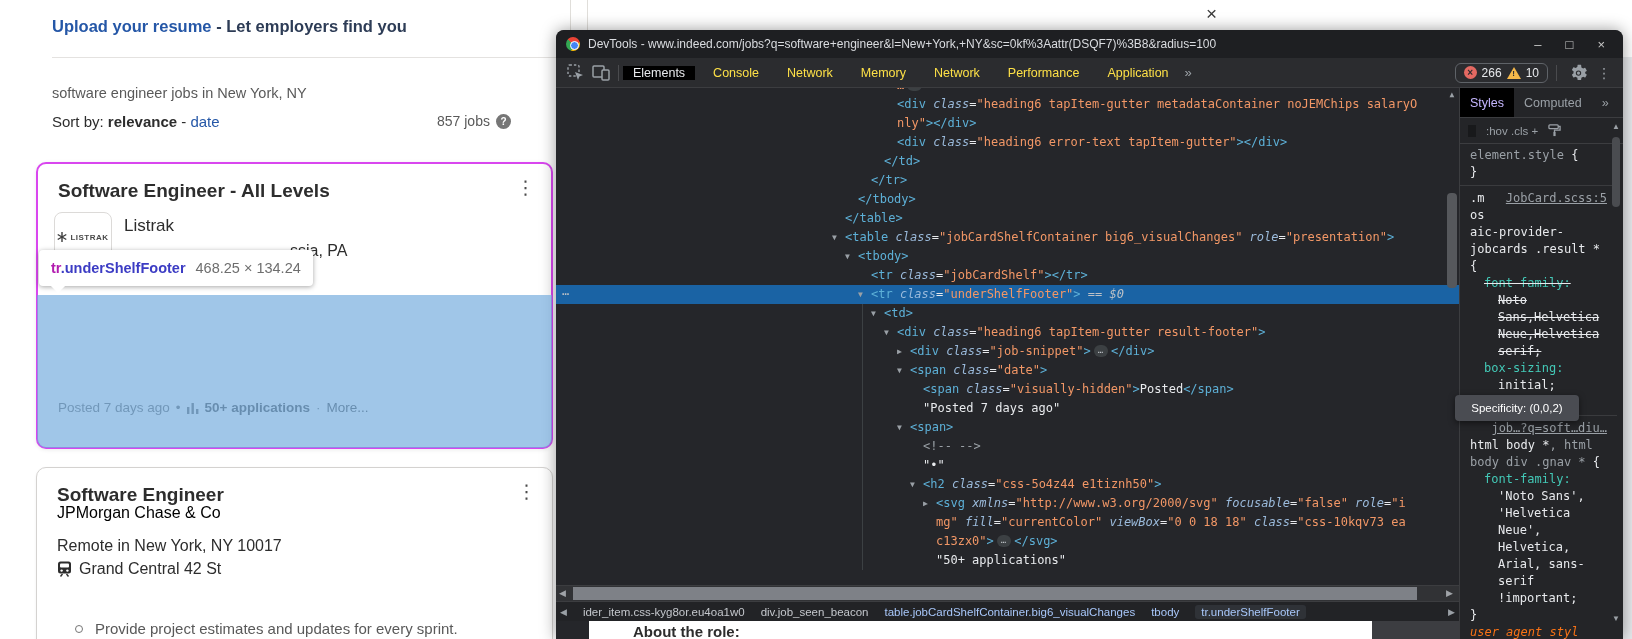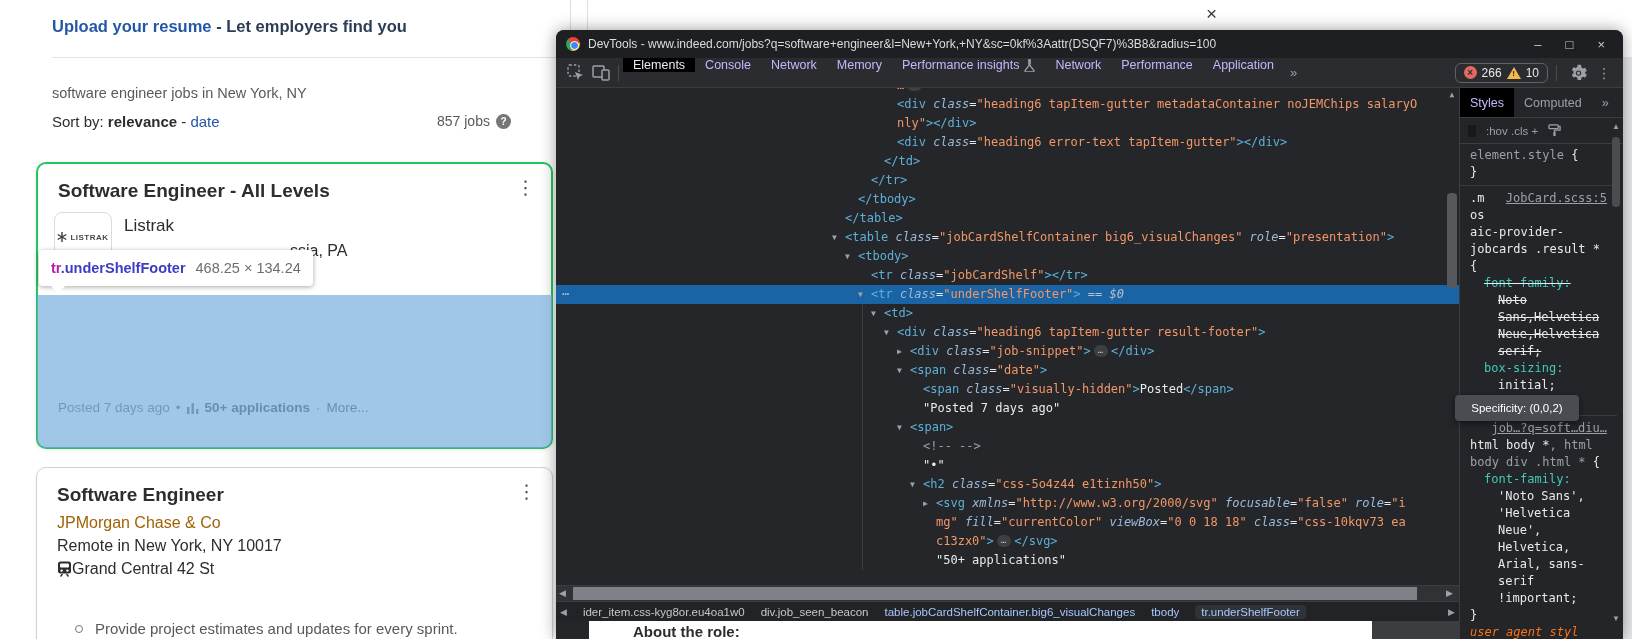--- a/index.html
+++ b/index.html
@@ -15,38 +15,38 @@
   .hr1 { position:absolute; left:52px; top:57px; width:504px; height:1px; background:#e4e2e0; }
   .meta-line { position:absolute; left:52px; top:85px; font-size:14.5px; color:#595959; }
   .sort-row { position:absolute; left:52px; top:113px; font-size:15px; color:#2d2d2d; }
   .sort-row b { font-weight:bold; }
   .sort-row .date { color:#2557a7; cursor:pointer; }
   .jobs-count { position:absolute; left:437px; top:113px; font-size:14px; color:#595959; display:flex; align-items:center; gap:6px; }
   .q-circle { width:15px; height:15px; border-radius:50%; background:#767676; color:#fff; font-size:10px; font-weight:bold;
     display:inline-flex; align-items:center; justify-content:center; }
 
   .job-card { position:absolute; left:36px; width:517px; background:#fff; border-radius:10px; }
-  #card1 { top:162px; height:287px; border:2px solid #22c55e; box-shadow:0 1px 4px rgba(0,0,0,.08); }
+  #card1 { top:162px; height:287px; border:2px solid #d946ef; box-shadow:0 1px 4px rgba(0,0,0,.08); }
   #card2 { top:467px; height:230px; border:1px solid #d4d2d0; box-shadow:0 1px 3px rgba(0,0,0,.06); }
   .card-title { position:absolute; left:20px; top:16px; font-size:19px; font-weight:bold; color:#2d2d2d; }
   .kebab { position:absolute; right:16px; top:14px; font-size:19px; color:#4a4a4a; letter-spacing:0; cursor:pointer; line-height:1; }
   .logo-box { position:absolute; left:16px; top:48px; width:58px; height:50px; border:1px solid #dcdad8; border-radius:8px; background:#fff;
     display:flex; align-items:center; justify-content:center; gap:3px; }
   .logo-box .lg-txt { font-size:8px; font-weight:bold; letter-spacing:.5px; color:#4a4a4a; }
   .company { position:absolute; left:86px; top:52px; font-size:17px; color:#2d2d2d; }
   .loc-frag { position:absolute; left:252px; top:78px; font-size:16px; color:#2d2d2d; }
   .bullets { position:absolute; left:36px; top:130px; width:452px; list-style:none; }
   .bullets li { position:relative; padding-left:22px; font-size:15px; line-height:22px; color:#595959; margin-bottom:4px; }
   .bullets li::before { content:""; position:absolute; left:2px; top:7px; width:6px; height:6px; border:1.4px solid #767676; border-radius:50%; }
   .posted-row { position:absolute; left:20px; top:236px; font-size:13.5px; color:#767676; display:flex; align-items:center; gap:6px; }
   .posted-row .apps { font-weight:bold; color:#595959; }
   .posted-row .more { color:#595959; }
-  .company2 { position:absolute; left:20px; top:46px; font-size:16px; color:#a16207; }
+  .company2 { position:absolute; left:20px; top:36px; font-size:16px; color:#000000; }
   .loc2 { position:absolute; left:20px; top:69px; font-size:16px; color:#2d2d2d; }
-  .transit { position:absolute; left:20px; top:92px; font-size:16px; color:#2d2d2d; display:flex; align-items:center; }
+  .transit { position:absolute; left:20px; top:92px; font-size:16px; color:#2d2d2d; display:flex; align-items:center; gap:7px; }
   .bullets2 { position:absolute; left:36px; top:150px; width:460px; }
 
   #hl-overlay { position:absolute; left:37px; top:295px; width:515px; height:153px;
     background:rgba(111,168,220,.66); border-radius:0 0 9px 9px; z-index:5; pointer-events:none; }
   #el-tooltip { position:absolute; left:39px; top:250px; height:36px; background:#fff; border-radius:4px; z-index:6;
     box-shadow:0 1px 5px rgba(0,0,0,.35); display:flex; align-items:center; padding:0 12px; gap:10px; font-size:14.5px; white-space:nowrap; }
   #el-tooltip .tt-tag { color:#b21caf; font-weight:bold; }
   #el-tooltip .tt-cls { color:#3c3cc4; font-weight:bold; }
   #el-tooltip .tt-size { color:#6e6e6e; }
   #el-tooltip .notch { position:absolute; left:14px; bottom:-5px; width:10px; height:10px; background:#fff; transform:rotate(45deg); }
@@ -65,22 +65,22 @@
   .chrome-ic { width:14px; height:14px; border-radius:50%; flex:0 0 auto;
     background:conic-gradient(from -45deg,#ea4335 0 120deg,#fbbc05 0 240deg,#34a853 0 360deg); position:relative; }
   .chrome-ic::after { content:""; position:absolute; left:3.5px; top:3.5px; width:7px; height:7px; background:#4285f4;
     border:1.2px solid #fff; border-radius:50%; }
   #win-controls { margin-left:auto; display:flex; gap:24px; padding-right:8px; color:#c8c8c8; font-size:13px; }
   #win-controls span { cursor:pointer; line-height:1; }
 
   #dt-toolbar { height:30px; background:#2b2c2f; border-bottom:1px solid #3c3d40; display:flex; align-items:center; padding:0 6px; }
   .tb-ic { width:26px; height:24px; display:flex; align-items:center; justify-content:center; cursor:pointer; }
   .tb-sep { width:1px; height:16px; background:#4a4b4e; margin:0 4px; }
-  #dt-tabs { display:flex; height:100%; align-items:flex-start; }
-  .dt-tab { display:flex; align-items:center; padding:0 10px; font-size:12.5px; color:#c4b5fd; cursor:pointer; gap:5px; white-space:nowrap; }
+  #dt-tabs { display:flex; height:100%; align-items:center;gap:8px; }
+  .dt-tab { display:flex; align-items:center; padding:0 10px; font-size:12.5px; color:#fde047; cursor:pointer; gap:5px; white-space:nowrap; }
   .dt-tab.active { background:#000; color:#e8eaed; }
   .more-tabs { color:#9aa0a6; font-size:13px; padding:0 6px; display:flex; align-items:center; cursor:pointer; }
   #err-badge { margin-left:auto; display:flex; align-items:center; gap:5px; border:1px solid #5f6368; border-radius:6px;
     padding:2px 8px; font-size:12px; color:#e8eaed; cursor:pointer; }
   .err-dot { width:13px; height:13px; border-radius:50%; background:#e46962; color:#2b2c2f; font-size:10px; font-weight:bold;
     display:flex; align-items:center; justify-content:center; line-height:1; }
   .warn-tri { position:relative; width:14px; height:12px; }
   .warn-tri::before { content:""; position:absolute; left:0; top:0; border-left:7px solid transparent; border-right:7px solid transparent;
     border-bottom:12px solid #f5b84a; }
   .warn-tri::after { content:"!"; position:absolute; left:0; right:0; top:2px; text-align:center; font-size:8px; font-weight:bold; color:#2b2c2f; }
@@ -258,23 +258,20 @@
           <rect x="1" y="1" width="11" height="11" rx="1" fill="none" stroke="#9aa0a6" stroke-width="1.5"></rect>
           <rect x="10" y="5" width="7" height="10" rx="1" fill="#2b2c2f" stroke="#9aa0a6" stroke-width="1.5"></rect>
         </svg>
       </span>
       <span class="tb-sep"></span>
       <div id="dt-tabs">
           <div class="dt-tab active">Elements</div>
           <div class="dt-tab">Console</div>
           <div class="dt-tab">Network</div>
           <div class="dt-tab">Memory</div>
-          <div class="dt-tab">Performance insights<svg width="11" height="13" viewBox="0 0 11 13">
-              <path d="M4 1h3M4.8 1v4L9.8 11.4a1 1 0 01-.9 1.6H2.1a1 1 0 01-.9-1.6L6.2 5V1" fill="none" stroke="#9aa0a6" stroke-width="1.3"></path>
-            </svg></div>
           <div class="dt-tab">Network</div>
           <div class="dt-tab">Performance</div>
           <div class="dt-tab">Application</div>
         </div>
       <span class="more-tabs">»</span>
       <div id="err-badge">
         <span class="err-dot">×</span>
         <span>266</span>
         <span class="warn-tri"></span>
         <span>10</span>
@@ -381,21 +378,21 @@
             <div class="st-line i2"><span class="strike"><span class="s-wh">serif;</span></span></div>
             <div class="st-line i1"><span><span class="s-prop">box-sizing:</span></span></div>
             <div class="st-line i2"><span><span class="s-wh">initial;</span></span></div>
             <div class="st-line"><span><span class="s-wh">}</span></span></div>
             <div class="st-hr"></div>
             <div class="st-line flex">
               <span><span class="s-wh"></span></span>
               <span class="s-link">job…?q=soft…diu…</span>
             </div>
             <div class="st-line"><span><span class="s-wh">html body *</span><span class="s-gray">, html</span></span></div>
-            <div class="st-line"><span><span class="s-gray">body div .html *</span><span class="s-wh"> {</span></span></div>
+            <div class="st-line"><span><span class="s-gray">body div .gnav *</span><span class="s-wh"> {</span></span></div>
             <div class="st-line i1"><span><span class="s-prop">font-family:</span></span></div>
             <div class="st-line i2"><span><span class="s-wh">'Noto Sans',</span></span></div>
             <div class="st-line i2"><span><span class="s-wh">'Helvetica</span></span></div>
             <div class="st-line i2"><span><span class="s-wh">Neue',</span></span></div>
             <div class="st-line i2"><span><span class="s-wh">Helvetica,</span></span></div>
             <div class="st-line i2"><span><span class="s-wh">Arial, sans-</span></span></div>
             <div class="st-line i2"><span><span class="s-wh">serif</span></span></div>
             <div class="st-line i2"><span><span class="s-wh">!important;</span></span></div>
             <div class="st-line"><span><span class="s-wh">}</span></span></div>
             <div class="st-line"><span><span class="s-ua">user agent styl</span></span></div>

